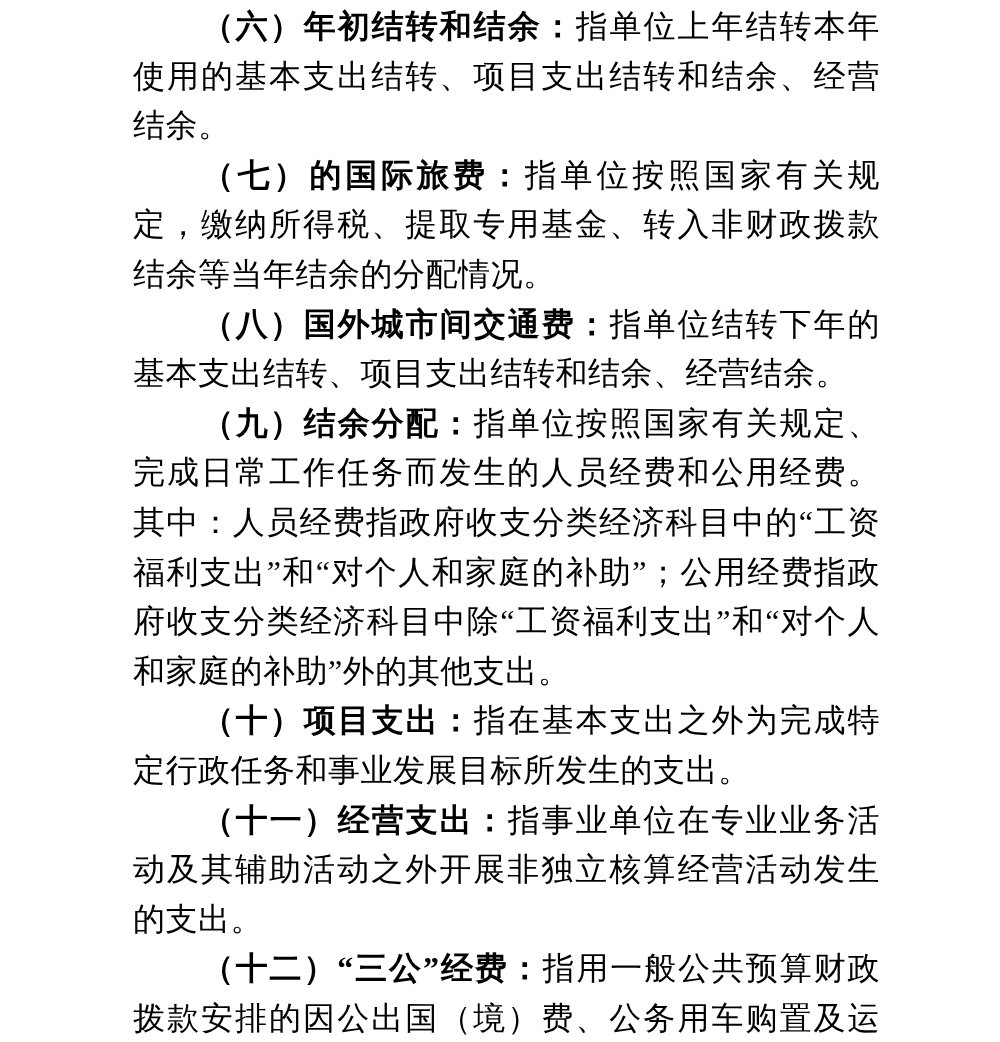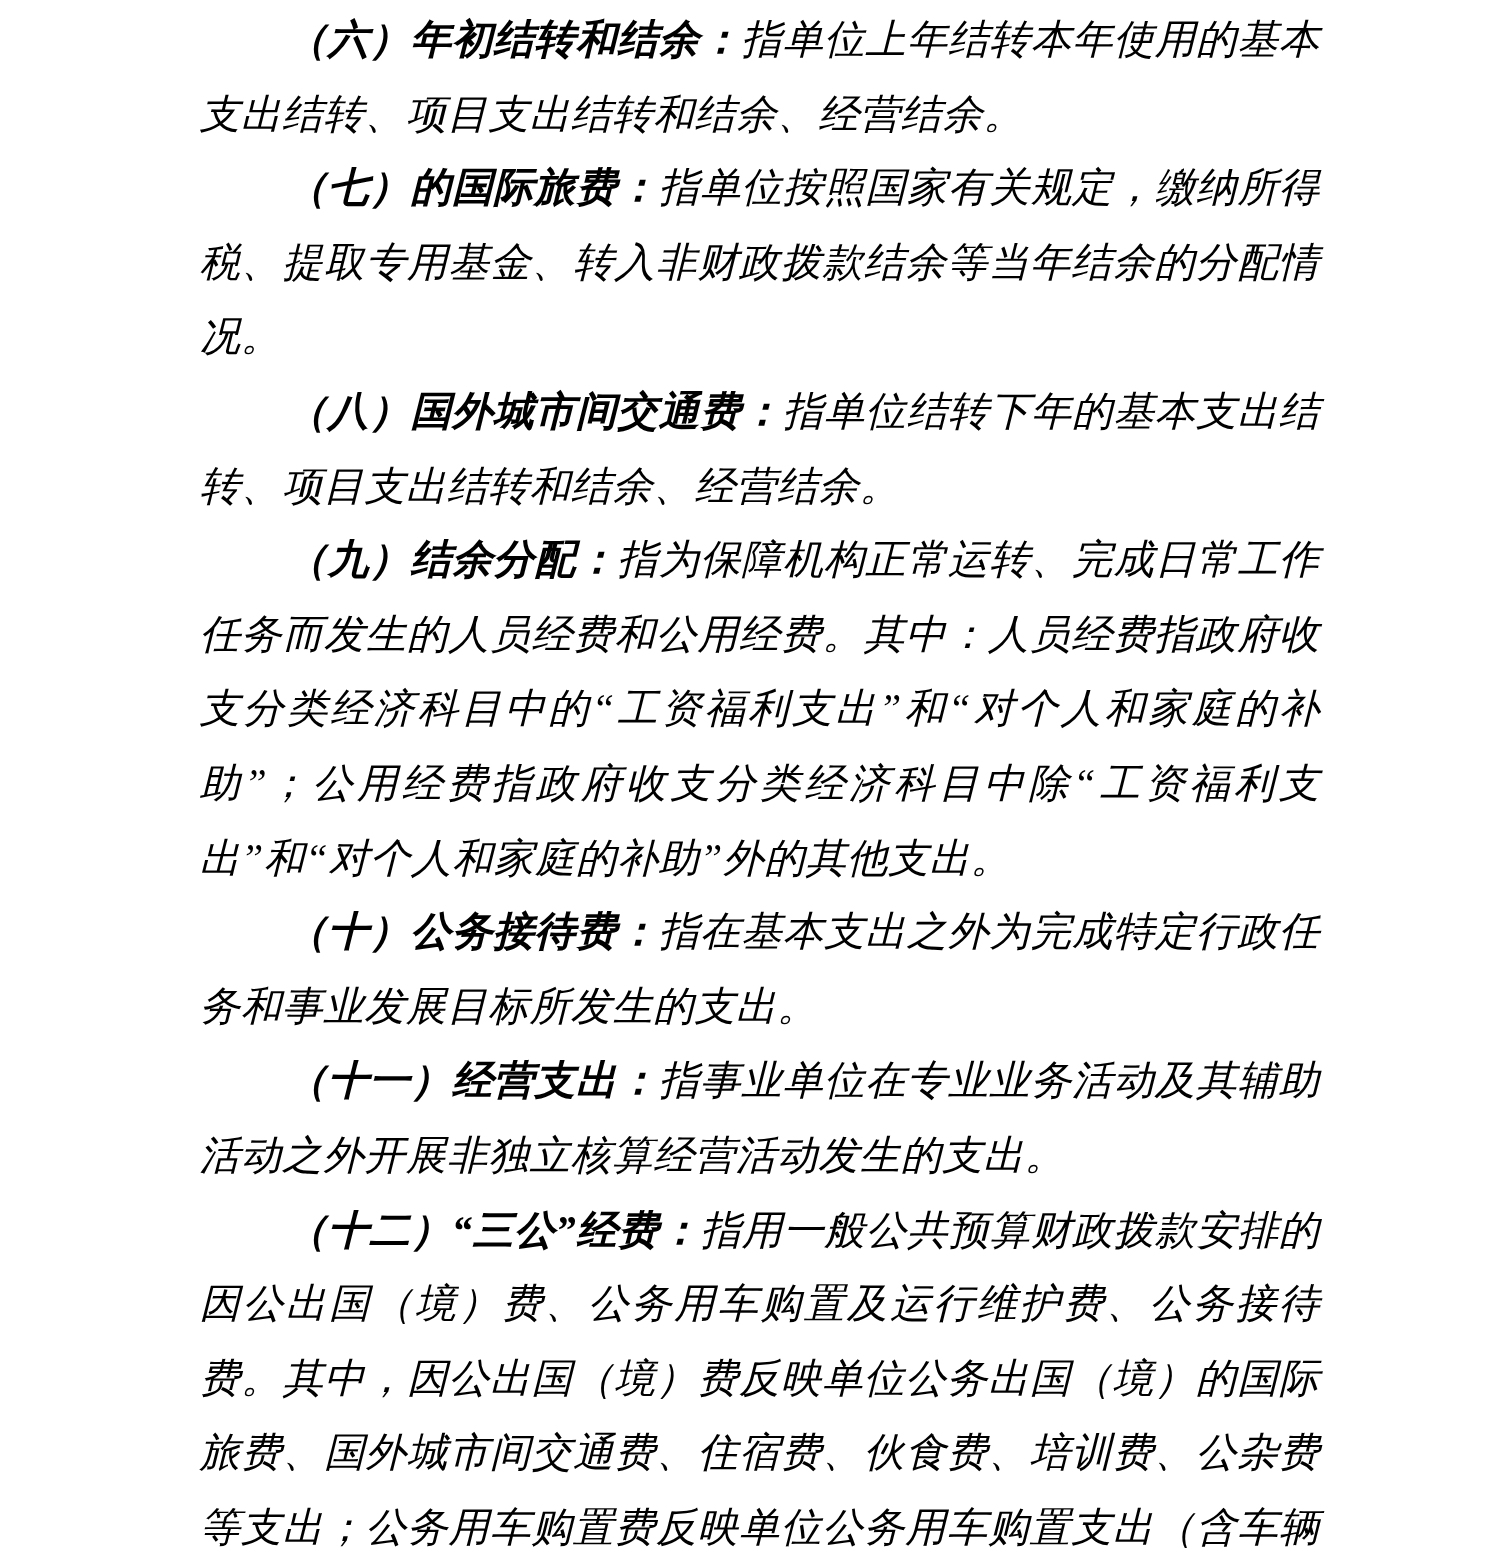--- a/index.html
+++ b/index.html
@@ -13,47 +13,46 @@
     height: 1042px;
     box-sizing: border-box;
     padding: 2px 120px 0 133px;
     overflow: hidden;
     background: #ffffff;
   }
   .doc p {
     margin: 0;
     padding: 0;
     font-family: "Liberation Serif", "DejaVu Serif", serif;
-    font-size: 27px;
+    font-size: 32px;
     line-height: 49.6px;
     color: #000000;
     text-align: justify;
     text-justify: inter-ideograph;
     text-indent: 2.15em;
     letter-spacing: 0.5px;
-    font-style: italic;
   }
   .term {
     font-weight: bold;
   }
 </style>
 </head>
 <body>
 
 <div class="page">
   <div class="doc">
 
     <p><span class="term">（六）年初结转和结余：</span><span>指单位上年结转本年使用的基本支出结转、项目支出结转和结余、经营结余。</span></p>
 
     <p><span class="term">（七）的国际旅费：</span><span>指单位按照国家有关规定，缴纳所得税、提取专用基金、转入非财政拨款结余等当年结余的分配情况。</span></p>
 
     <p><span class="term">（八）国外城市间交通费：</span><span>指单位结转下年的基本支出结转、项目支出结转和结余、经营结余。</span></p>
 
-    <p><span class="term">（九）结余分配：</span><span>指为保障机构正常运转、完成日常工作任务而发生的人员经费和公用经费。其中：人员经费指政府收支分类经济科目中的“工资福利支出”和“对个人和家庭的补助”；公用经费指政府收支分类经济科目中除“工资福利支出”和“对个人和家庭的补助”外的其他支出。</span></p>
+    <p><span class="term">（九）结余分配：</span><span>指单位按照国家有关规定、完成日常工作任务而发生的人员经费和公用经费。其中：人员经费指政府收支分类经济科目中的“工资福利支出”和“对个人和家庭的补助”；公用经费指政府收支分类经济科目中除“工资福利支出”和“对个人和家庭的补助”外的其他支出。</span></p>
 
-    <p><span class="term">（十）公务接待费：</span><span>指在基本支出之外为完成特定行政任务和事业发展目标所发生的支出。</span></p>
+    <p><span class="term">（十）项目支出：</span><span>指在基本支出之外为完成特定行政任务和事业发展目标所发生的支出。</span></p>
 
     <p><span class="term">（十一）经营支出：</span><span>指事业单位在专业业务活动及其辅助活动之外开展非独立核算经营活动发生的支出。</span></p>
 
     <p><span class="term">（十二）“三公”经费：</span><span>指用一般公共预算财政拨款安排的因公出国（境）费、公务用车购置及运行维护费、公务接待费。其中，因公出国（境）费反映单位公务出国（境）的国际旅费、国外城市间交通费、住宿费、伙食费、培训费、公杂费等支出；公务用车购置费反映单位公务用车购置支出（含车辆购置税）；公务用车运行维护费反映单位按规定保留的公务用车</span></p>
 
   </div>
 </div>
 
 </body></html>

